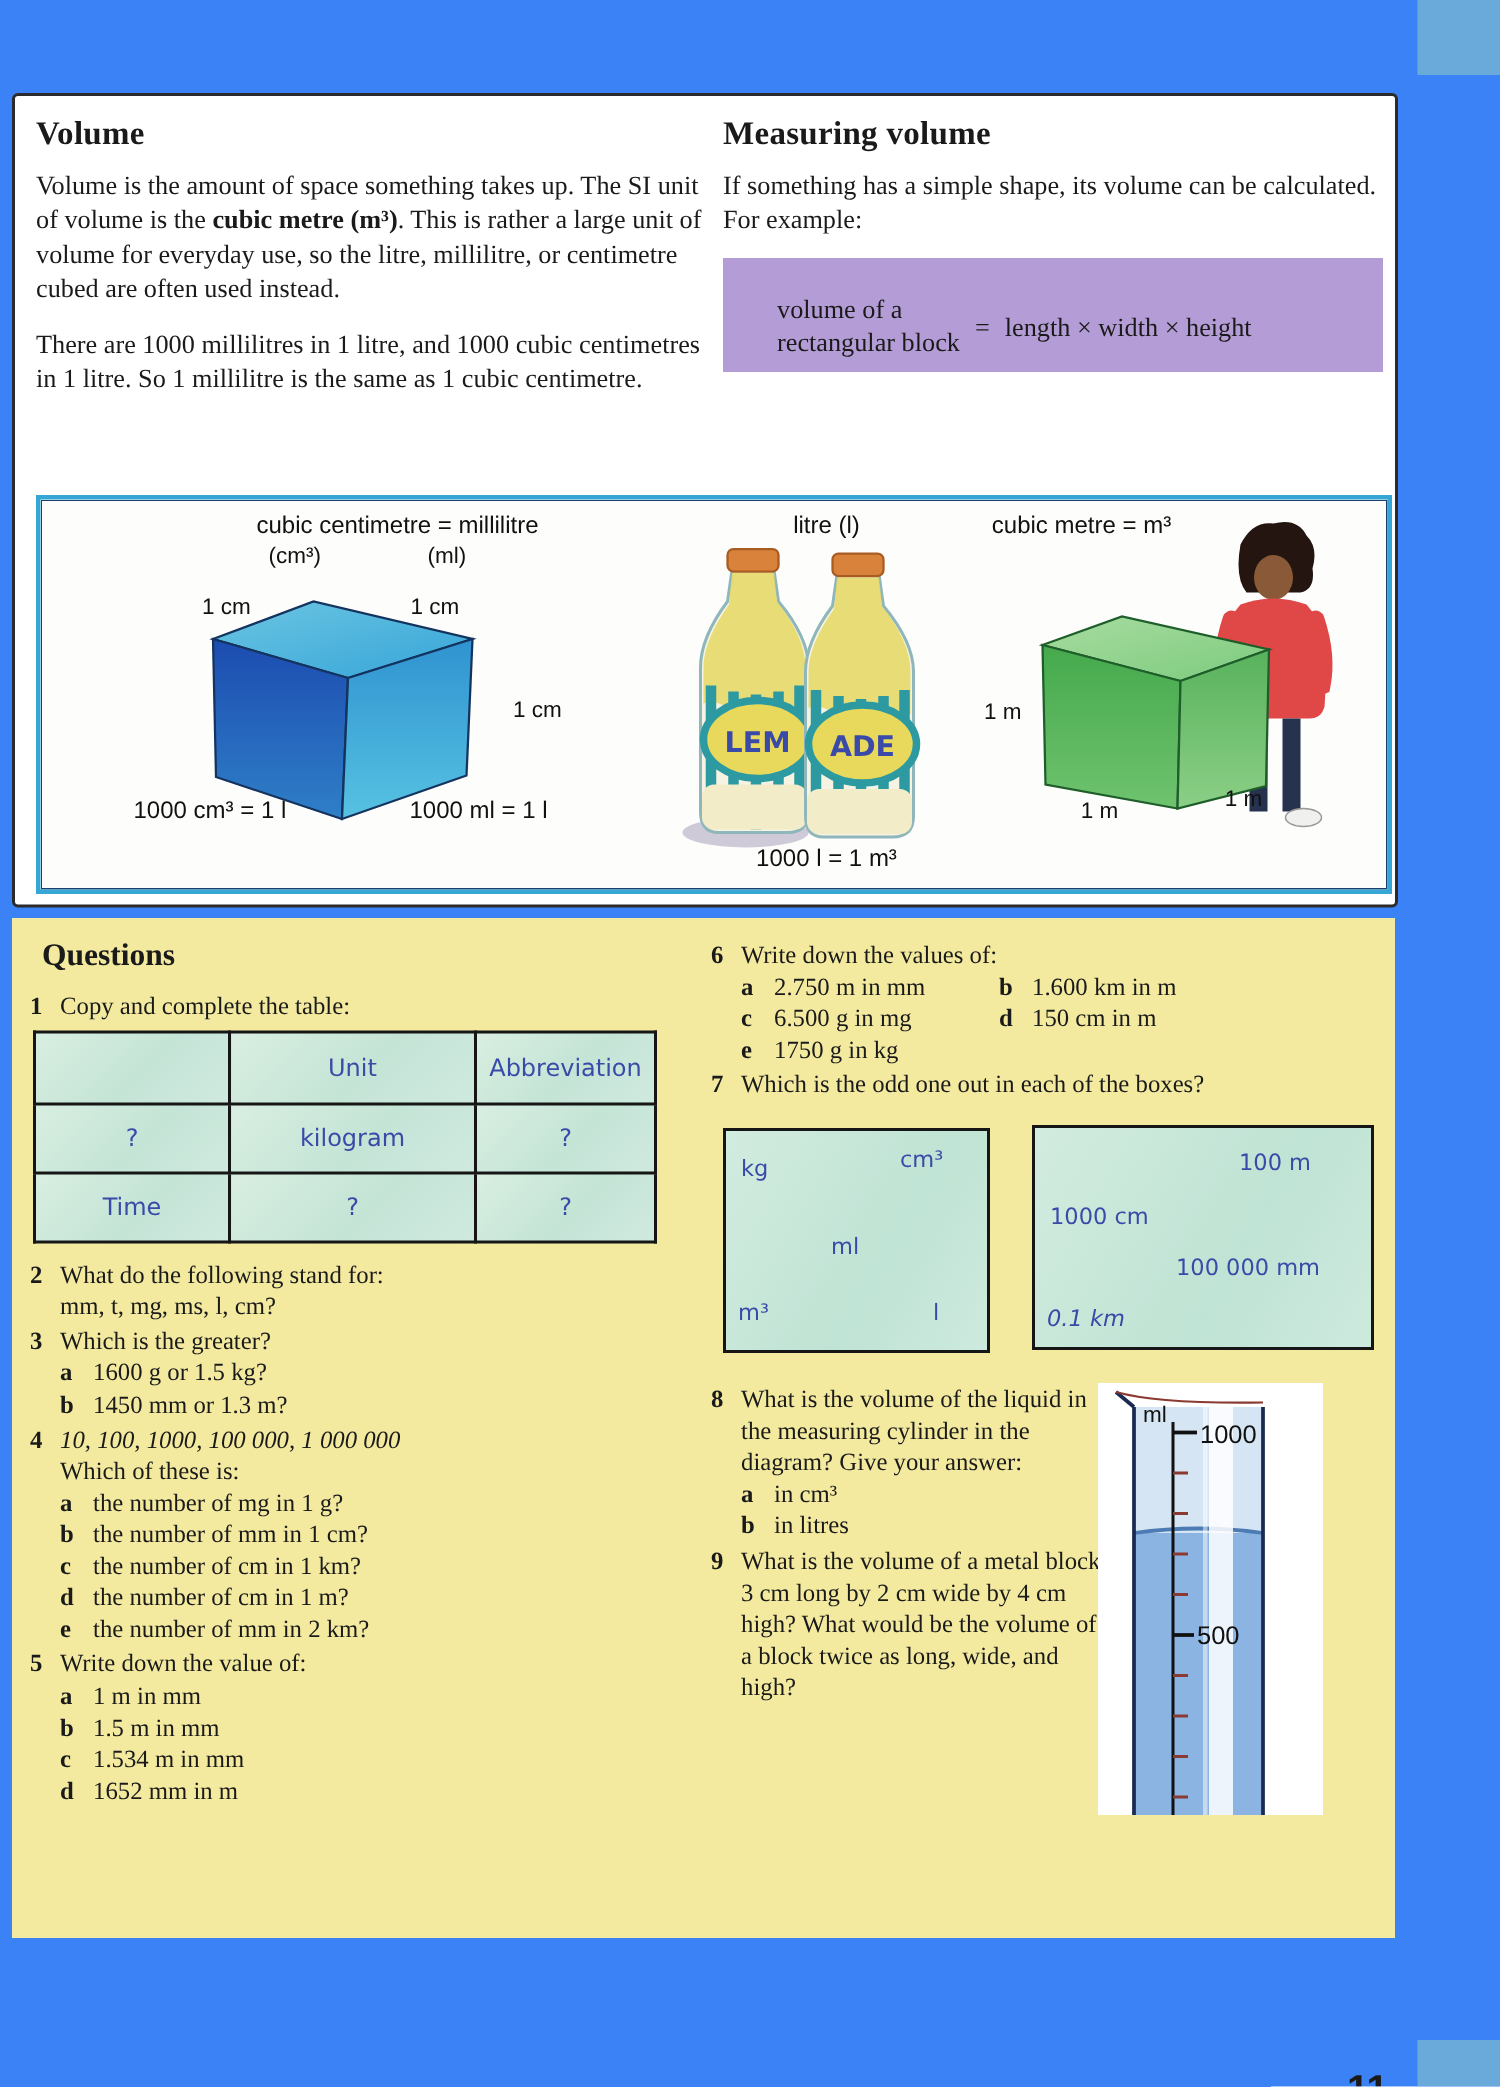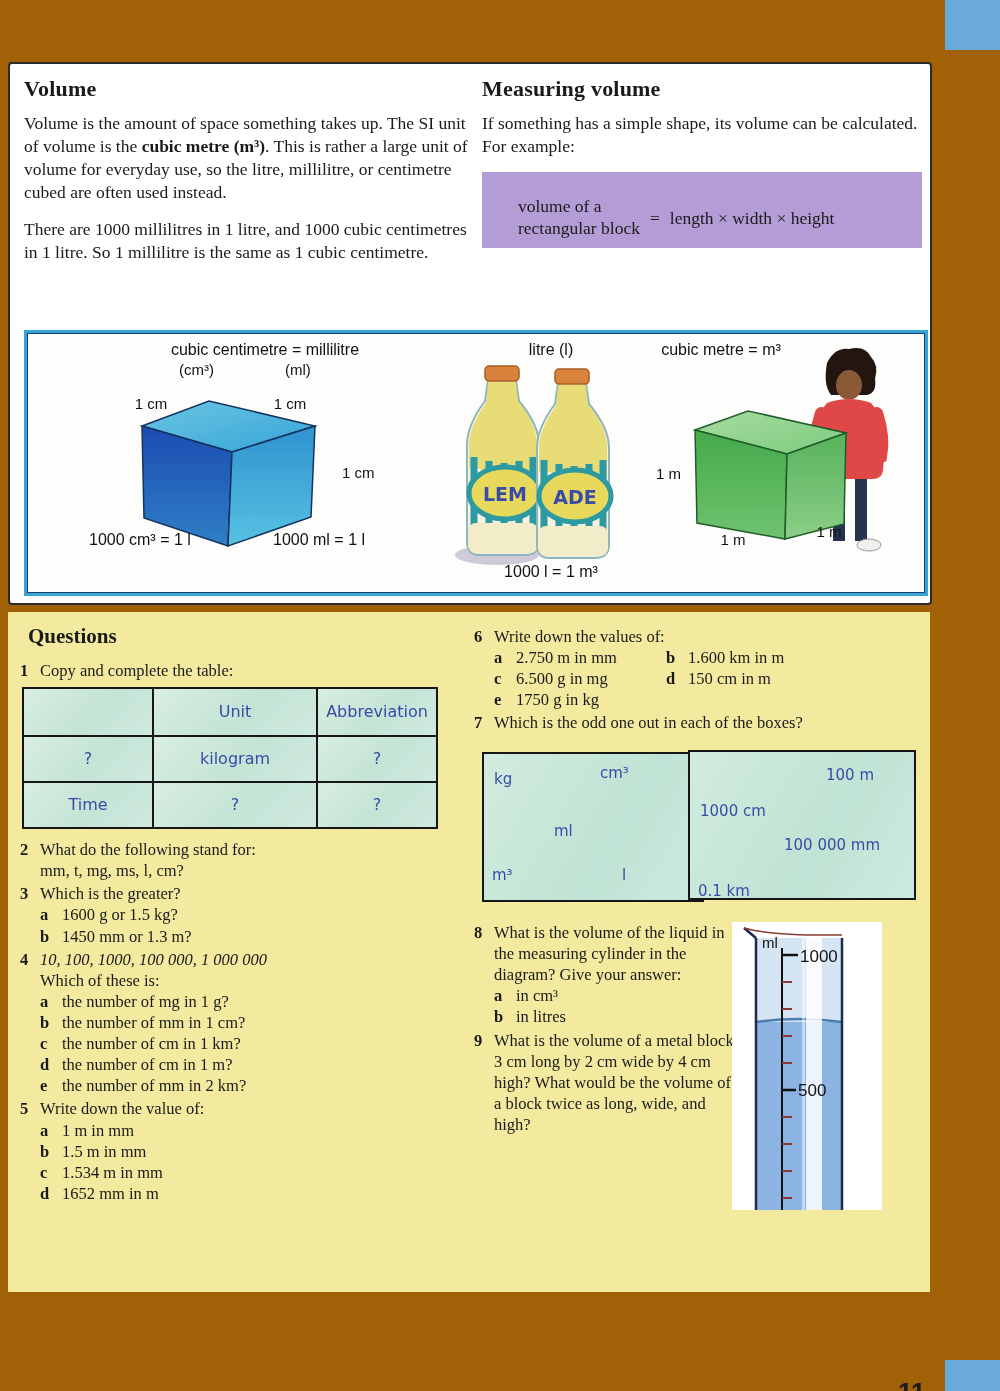--- a/index.html
+++ b/index.html
@@ -1,16 +1,16 @@
 <!DOCTYPE html>
 <html><head>
 <meta charset="utf-8">
 <style>
   html,body{margin:0;padding:0;background:#ffffff;}
-  .page{position:relative;width:1000px;height:1391px;background:#a16207;overflow:hidden;
+  .page{position:relative;width:1000px;height:1391px;background:#3b82f6;overflow:hidden;
         font-family:"Liberation Serif",serif;color:#1a1a1a;}
   .corner-tab{position:absolute;background:#69aadb;}
   .tab-top{right:0;top:0;width:55px;height:50px;}
   .tab-bottom{right:0;bottom:0;width:55px;height:31px;}
 
   
   .topbox{position:absolute;left:8px;top:62px;width:920px;height:539px;
           border:2px solid #2b2b2b;border-radius:4px;background:#fff;}
   .col-left{position:absolute;left:14px;top:8px;width:448px;}
   .col-right{position:absolute;left:472px;top:8px;width:440px;}
@@ -46,21 +46,21 @@
              text-align:center;vertical-align:middle;
              font-family:"DejaVu Sans",sans-serif;color:#3a4aa8;font-size:16px;}
   .gtable .c1{width:126px;} .gtable .c2{width:160px;} .gtable .c3{width:116px;}
   .gtable .hrow td{height:44px;} .gtable .drow td{height:42px;}
 
   
   .obox{position:absolute;border:2.5px solid #161616;
         background:linear-gradient(120deg,#d2ecdf 0%,#bfe3d4 60%,#cdeade 100%);
         font-family:"DejaVu Sans",sans-serif;color:#3a4aa8;font-size:15px;}
   .obox span{position:absolute;white-space:nowrap;}
-  .box1{left:8px;top:126px;width:174px;height:146px;padding-left:44px;}
+  .box1{left:8px;top:126px;width:174px;height:146px;}
   .box2{left:214px;top:124px;width:224px;height:146px;}
 
   .q89wrap{position:absolute;left:0;top:296px;width:262px;}
   .cylbox{position:absolute;left:258px;top:296px;width:150px;height:288px;background:#ffffff;}
 
   .pageno{position:absolute;left:898px;top:1332px;font-size:26px;font-weight:bold;
           font-family:"Liberation Sans",sans-serif;margin-top:45px;}
   svg text{font-family:"Liberation Sans",sans-serif;fill:#111;}
   svg text.hand{font-family:"DejaVu Sans",sans-serif;fill:#3a4aa8;}
 </style>
@@ -339,21 +339,21 @@
         <span style="left:10px;top:16px;">kg</span>
         <span style="left:116px;top:10px;">cm³</span>
         <span style="left:70px;top:68px;">ml</span>
         <span style="left:8px;top:112px;">m³</span>
         <span style="left:138px;top:112px;">l</span>
       </div>
       <div class="obox box2">
         <span style="left:136px;top:14px;">100 m</span>
         <span style="left:10px;top:50px;">1000 cm</span>
         <span style="left:94px;top:84px;">100 000 mm</span>
-        <span style="left:8px;top:130px;">0.1 km</span>
+        <span style="left:8px;top:118px;font-style:italic;">0.1 km</span>
       </div>
 
       <div class="q89wrap">
         <div class="q">
           <span class="qnum">8</span>
           <span class="qbody">
             <span>What is the volume of the liquid in the measuring cylinder in the diagram? Give your answer:</span>
             <span class="item">
                 <span class="ilabel">a</span>
                 <span>in cm³</span>

